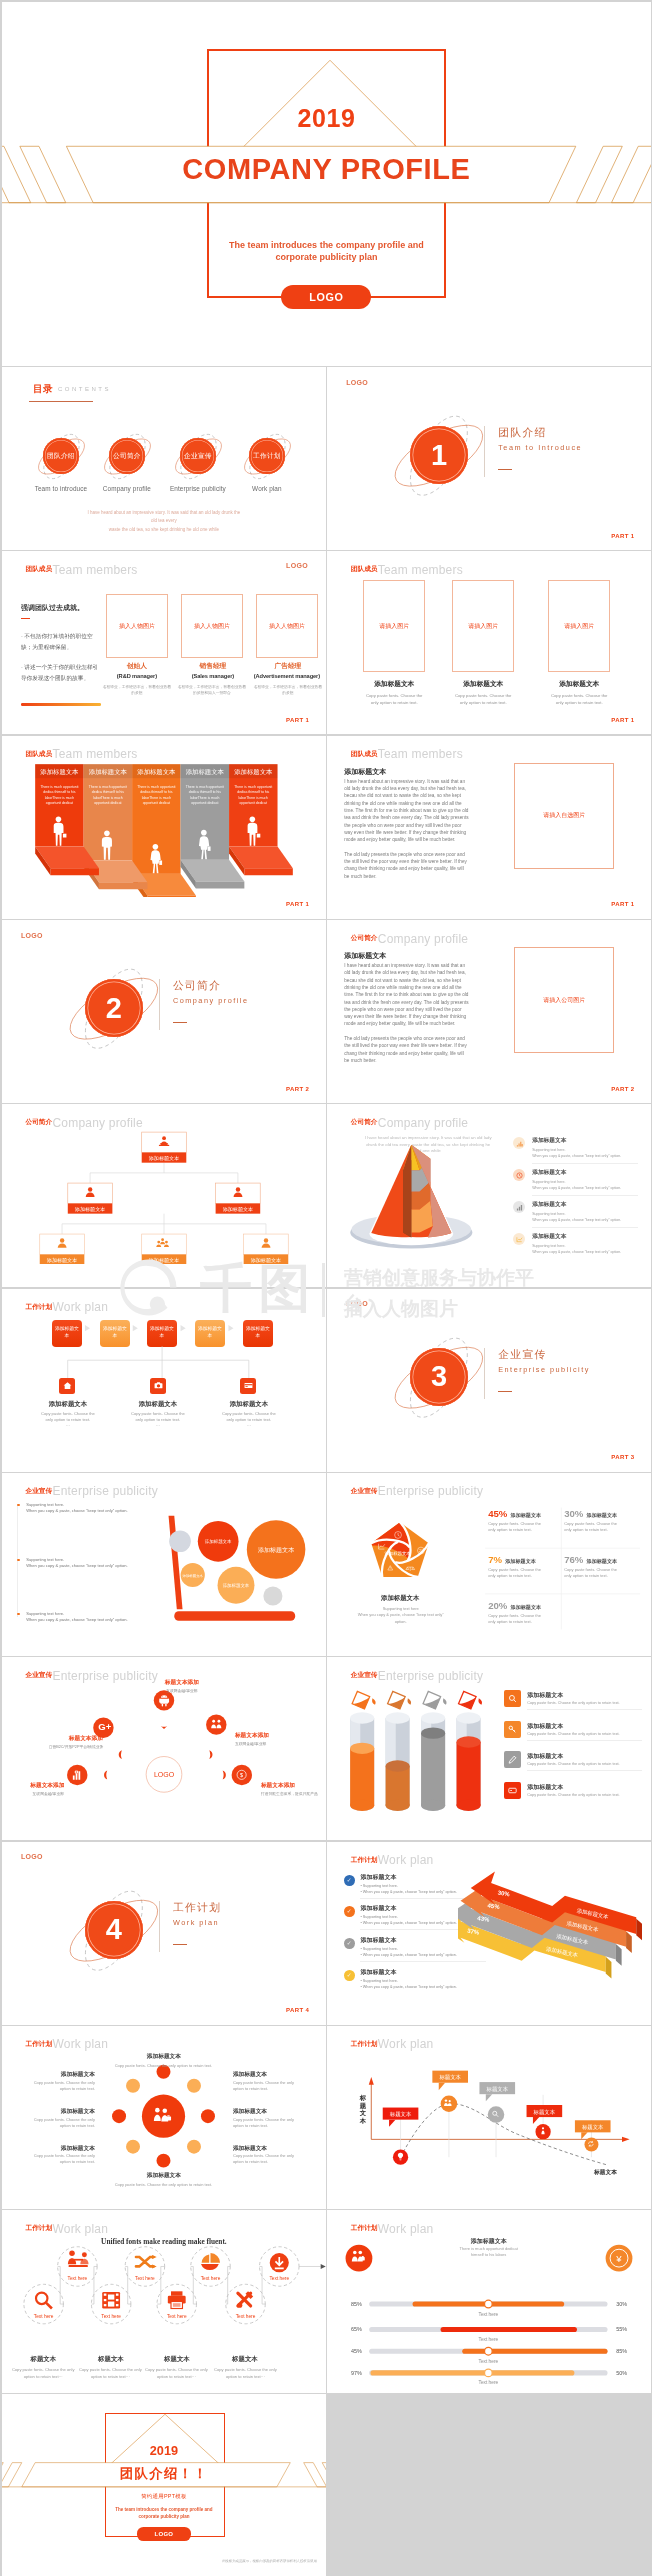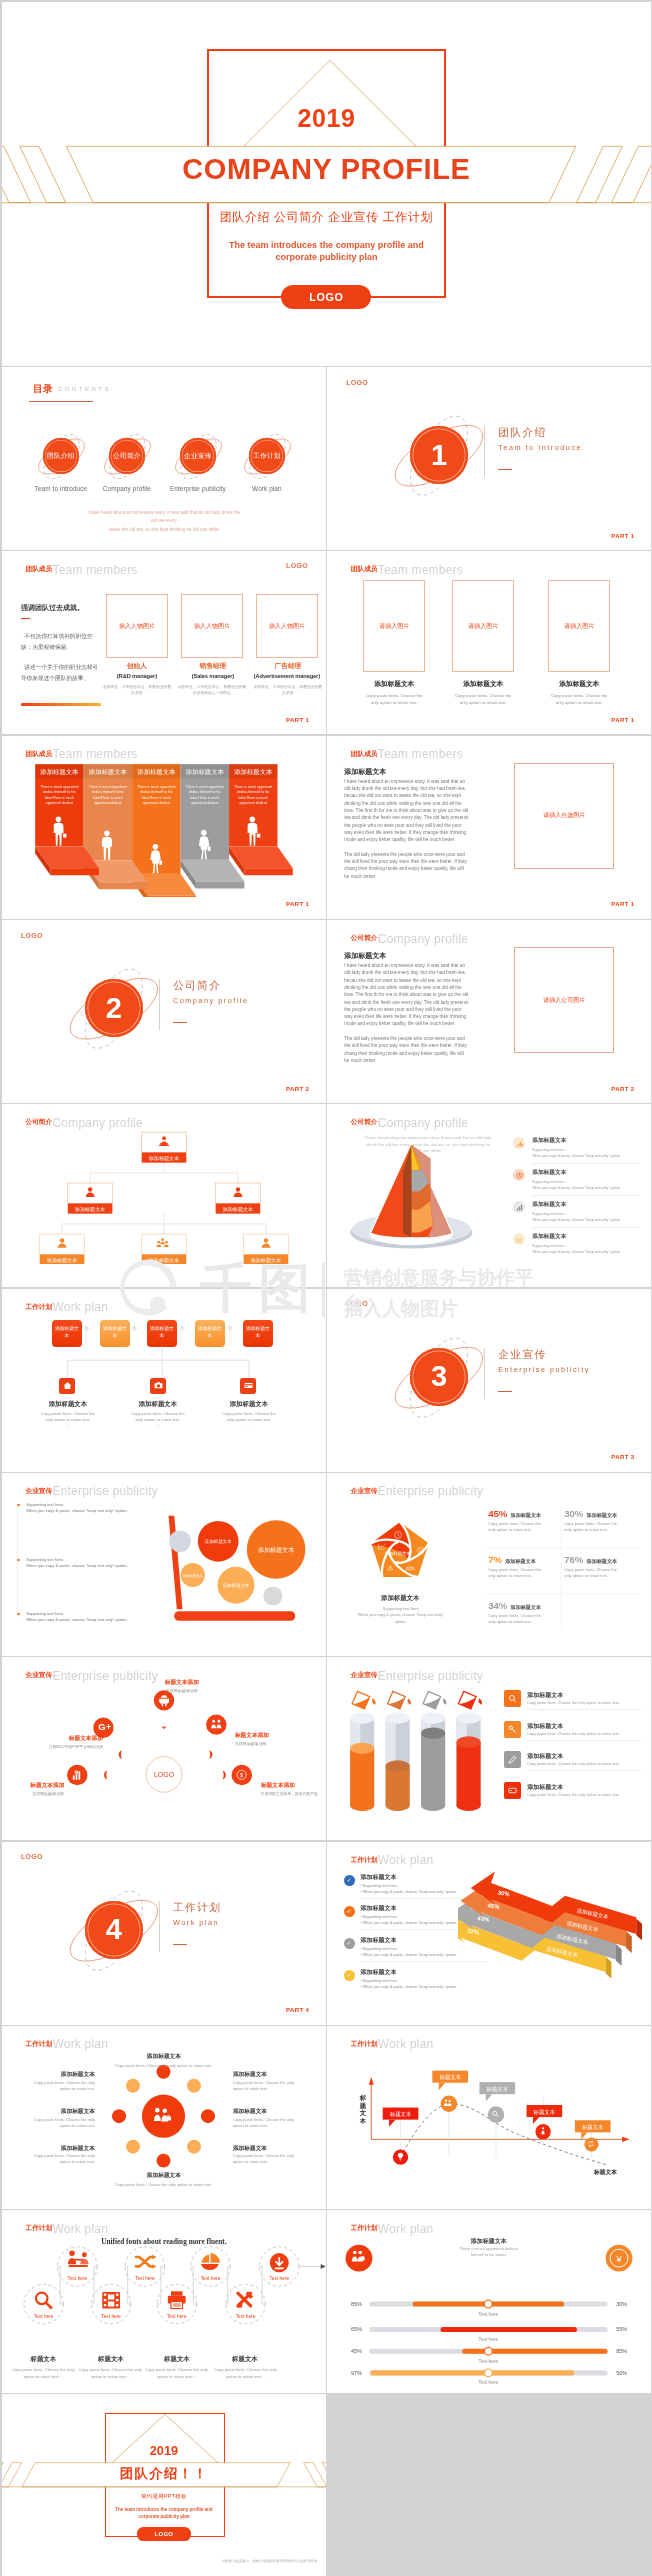--- a/index.html
+++ b/index.html
@@ -168,21 +168,20 @@
        <polygon points="-31,2 3,2 45,90 11,90"></polygon>
        <polygon points="-89,2 -59,2 -17,90 -47,90"></polygon>
        <polygon points="973,2 943,2 901,90 931,90"></polygon>
        <polygon points="1032,2 998,2 956,90 990,90"></polygon>
        <polygon points="1090,2 1060,2 1018,90 1048,90"></polygon>
      </g>
      <path d="M0,90 L1018,90" stroke="#d4913f" stroke-width="1.1" fill="none"></path>
    </svg>
    <div class="cv-year">2019</div>
    <div class="cv-title">COMPANY  PROFILE</div>
-   <div class="cv-subcn">团队介绍  公司简介  企业宣传  工作计划</div>
    <div class="cv-suben">
      <div>The team introduces the company profile and</div>
      <div>corporate publicity plan</div>
    </div>
    <div class="cv-logo">LOGO</div>
  </div>
 </div>
 
 <div class="row">
  <div class="slide">
@@ -778,21 +777,21 @@
           </div>
    </div>
    <div class="pc" style="left:237px;top:81px">
      <span class="pc-n" style="color:#9d9d9d">76%</span><span class="pc-t">添加标题文本</span>
      <div class="pc-b">
             <div>Copy paste fonts. Choose the</div>
             <div>only option to retain text.</div>
           </div>
    </div>
    <div class="pc" style="left:161px;top:127px">
-     <span class="pc-n" style="color:#9d9d9d">34%</span><span class="pc-t">添加标题文本</span>
+     <span class="pc-n" style="color:#9d9d9d">20%</span><span class="pc-t">添加标题文本</span>
      <div class="pc-b">
             <div>Copy paste fonts. Choose the</div>
             <div>only option to retain text.</div>
           </div>
    </div>
    <svg style="position:absolute;left:158px;top:32px;width:159px;height:127px" viewBox="0 0 250 200">
      <g stroke="#ededed" stroke-width="1">
        <path d="M0,68 H244 M0,140 H244 M120,4 V196"></path>
      </g>
    </svg>
@@ -1180,21 +1179,21 @@
    </svg>
  </div>
 </div>
 
 <div class="row">
  <div class="slide">
    <div class="hd">
      <span class="en">Work plan</span>
      <span class="cn">工作计划</span>
    </div>
-   <div class="un-h">Unified fonts about reading more fluent.</div>
+   <div class="un-h">Unified fonts make reading make fluent.</div>
    <svg class="un" viewBox="0 0 508 190">
      <g stroke="#c9c9c9" stroke-width="1.1" fill="none">
        <path d="M96,110 H91 V51 H87 M149,51 H144 V110 H140 M202,110 H197 V51 H193 M255,51 H249 V110 H243 M305,110 H300 V51 H296 M358,51 H354 V110 H351 M413,110 H408 V51 H404 M466,51 H500"></path>
      </g>
      <polygon points="500,47 508,51 500,55" fill="#555"></polygon>
      <g fill="none" stroke="#bdbdbd" stroke-width="1.3" stroke-dasharray="5 4">
        <circle cx="118" cy="51" r="31"></circle>
        <circle cx="224" cy="51" r="31"></circle>
        <circle cx="327" cy="51" r="31"></circle>
        <circle cx="435" cy="51" r="31"></circle>

